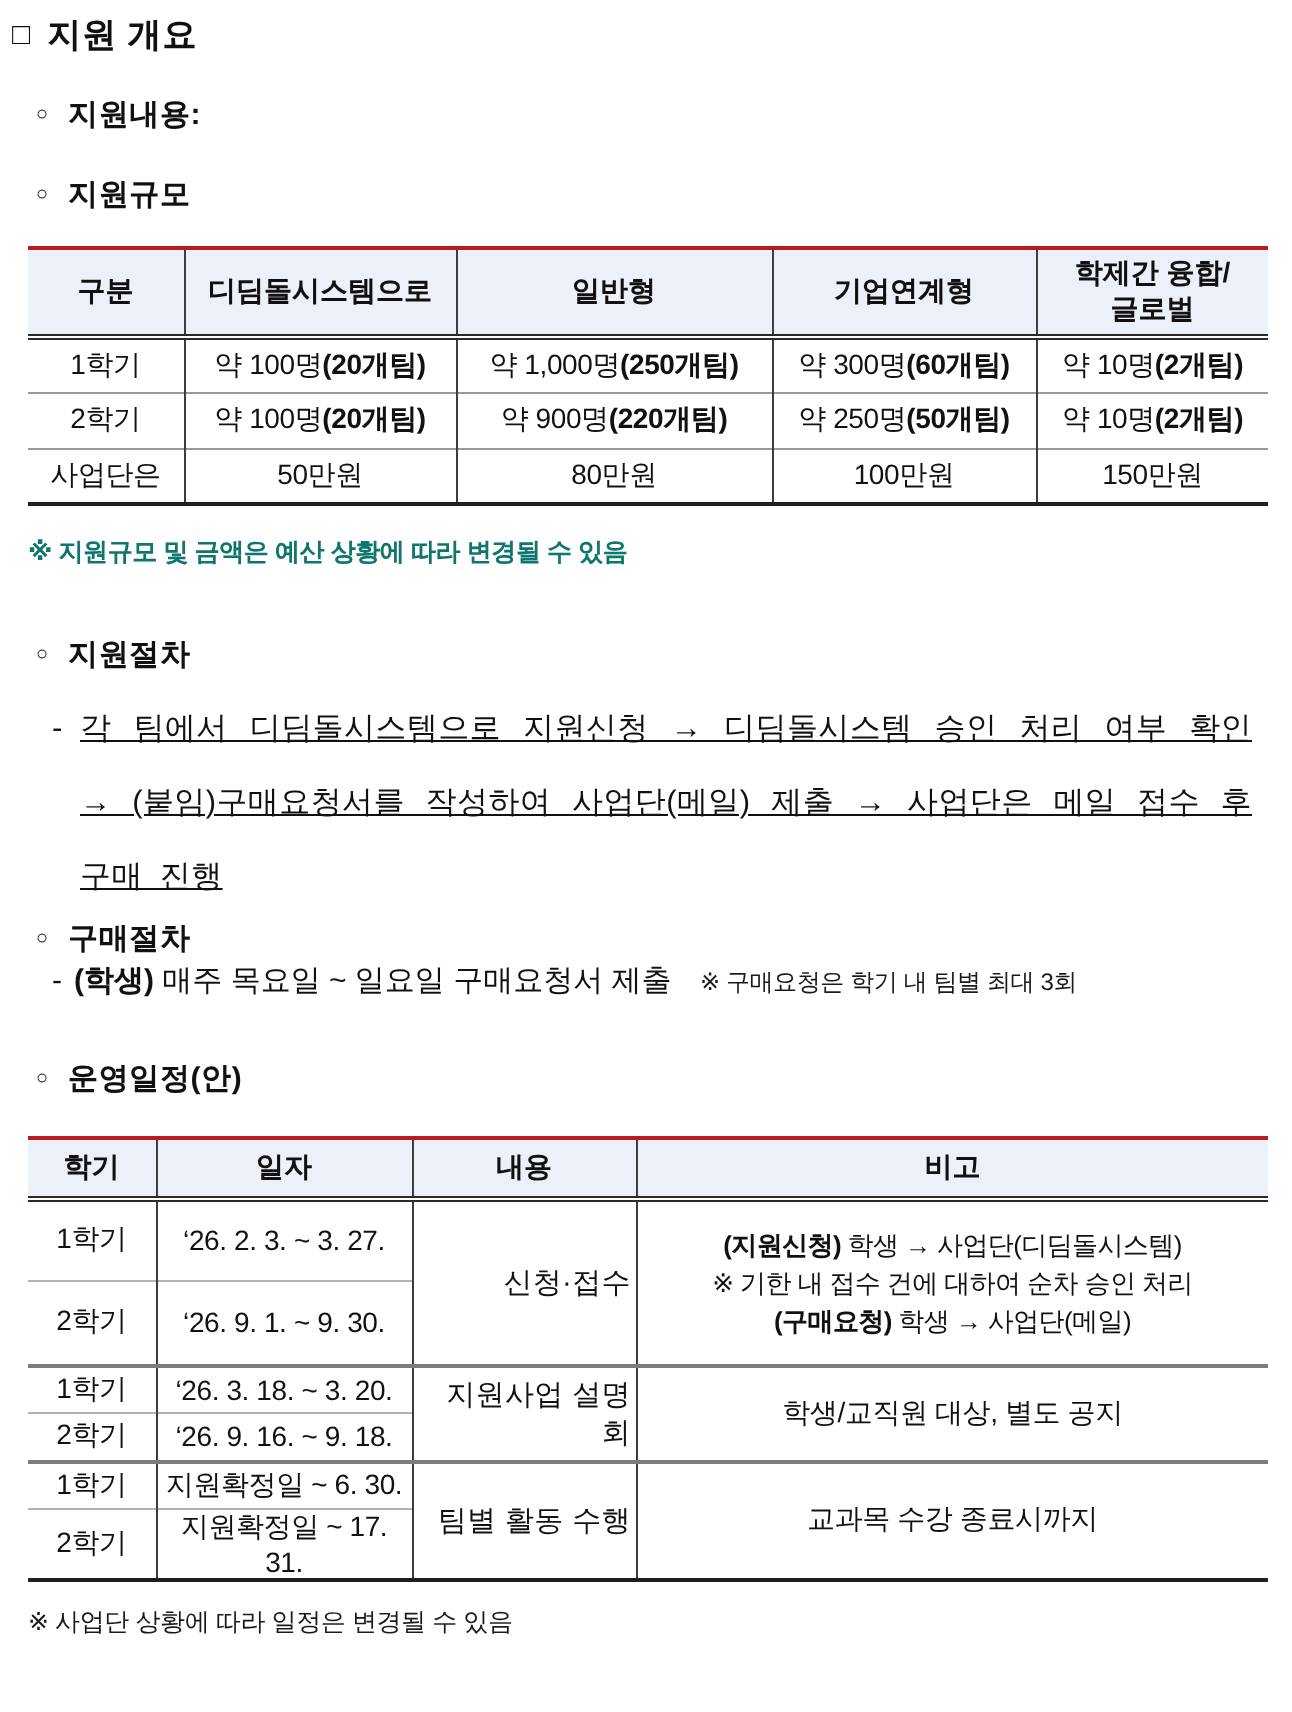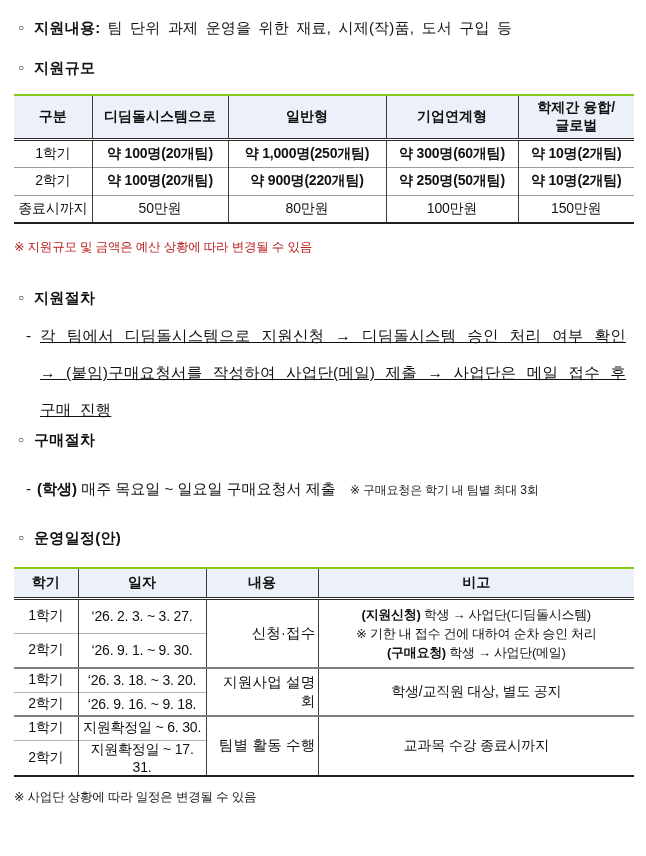--- a/index.html
+++ b/index.html
@@ -28,69 +28,71 @@
 
   
   .proc-item { margin: 9px 0 0 26px; display: flex; font-size: 15.5px; line-height: 37px; }
   .proc-item .dash { flex: 0 0 14px; }
   .proc-item .ptext { flex: 1 1 auto; text-align: justify; letter-spacing: 0.2px; word-spacing: 4px; max-width: 586px; text-decoration: underline; }
 
   .dash-line { margin-left: 26px; font-size: 15px; line-height: 21px; white-space: nowrap; }
   .dash-line .dash { margin-right: 6px; }
   .dash-line .b { font-weight: bold; }
   .dash-line .small-note { font-size: 12px; color: #1a1a1a; margin-left: 10px; letter-spacing: -0.2px; }
-  .mt-item1 { margin-top: 28px; }
+  .mt-item1 { margin-top: 1px; }
   .mt-item2 { margin-top: 19px; }
 
   
-  .note { margin: 15px 0 0 14px; font-size: 12.5px; color: #b91c1c; letter-spacing: -0.2px; }
+  .note { margin: 15px 0 0 14px; font-size: 12.5px; color: #0f766e; letter-spacing: -0.2px; font-weight: bold; }
   .note2 { margin: 12px 0 0 14px; font-size: 12.5px; color: #1a1a1a; letter-spacing: -0.2px; }
 
   
   table { border-collapse: collapse; table-layout: fixed; margin-left: 14px; width: 620px;
-          border-top: 2px solid #84cc16; border-bottom: 2px solid #1f1f1f; }
+          border-top: 2px solid #b91c1c; border-bottom: 2px solid #1f1f1f; }
   th, td { text-align: center; vertical-align: middle; padding: 0 2px;
            border-left: 1px solid #3c3c3c; }
   th:first-child, td:first-child { border-left: none; }
   thead th { background: var(--hdr-bg, #ecf0f8); font-weight: bold; font-size: 14px;
              border-bottom: 3px double #2a2a2a; line-height: 1.25; }
 
   
   .t1 { margin-top: 16px; }
   .t1 thead th { height: 44px; }
   .t1 tbody td { height: 28px; font-size: 14px; letter-spacing: -0.2px; }
   .t1 tbody tr + tr td { border-top: 1px solid #9a9a9a; }
-  .t1 .b { font-weight: bold; }
+  .t1 .b { font-weight: normal; }
   .t1 .r { font-weight: bold; }
 
   
   .t2 { margin-top: 19px; }
   .t2 thead th { height: 30px; }
   .t2 tbody td { font-size: 14px; letter-spacing: -0.2px; }
   .t2 tbody tr td { border-top: 1px solid #b3b3b3; }
   .t2 tbody tr:first-child td { border-top: none; }
   .t2 tbody tr.grp td { border-top: 2px solid #7d7d7d; }
   .t2 tbody tr:first-child.grp td { border-top: none; }
   .t2 .rA td { height: 35px; }
   .t2 .rB td { height: 24px; }
-  .t2 .remark { padding: 2px 4px; }
+  .t2 .remark { padding: 12px 4px; }
   .t2 .rline { font-size: 13px; line-height: 19px; letter-spacing: -0.3px; }
   .t2 .rline .b { font-weight: bold; }
   .t2 .content { font-size: 14.5px; letter-spacing: 0.2px; text-align: right; }
 </style>
 </head>
 <body>
 
 <div class="doc">
 
+  <div class="title">
+    <span class="sq">□</span><span>지원 개요</span>
+  </div>
 
   <div class="bullet mt-content">
     <span class="circ">○</span>
     <span class="blabel">지원내용:</span>
-    <span class="btext">팀 단위 과제 운영을 위한 재료, 시제(작)품, 도서 구입 등</span>
   </div>
 
   <div class="bullet mt-scale">
     <span class="circ">○</span>
     <span class="blabel">지원규모</span>
   </div>
 
   <table class="t1">
     <colgroup>
         <col style="width:78px">
@@ -117,21 +119,21 @@
         <td><span class="b">약 10명</span><span class="r">(2개팀)</span></td>
       </tr>
       <tr>
         <td>2학기</td>
         <td><span class="b">약 100명</span><span class="r">(20개팀)</span></td>
         <td><span class="b">약 900명</span><span class="r">(220개팀)</span></td>
         <td><span class="b">약 250명</span><span class="r">(50개팀)</span></td>
         <td><span class="b">약 10명</span><span class="r">(2개팀)</span></td>
       </tr>
       <tr>
-        <td>종료시까지</td>
+        <td>사업단은</td>
         <td>50만원</td>
         <td>80만원</td>
         <td>100만원</td>
         <td>150만원</td>
       </tr>
     </tbody>
   </table>
 
   <div class="note">※ 지원규모 및 금액은 예산 상황에 따라 변경될 수 있음</div>
 

